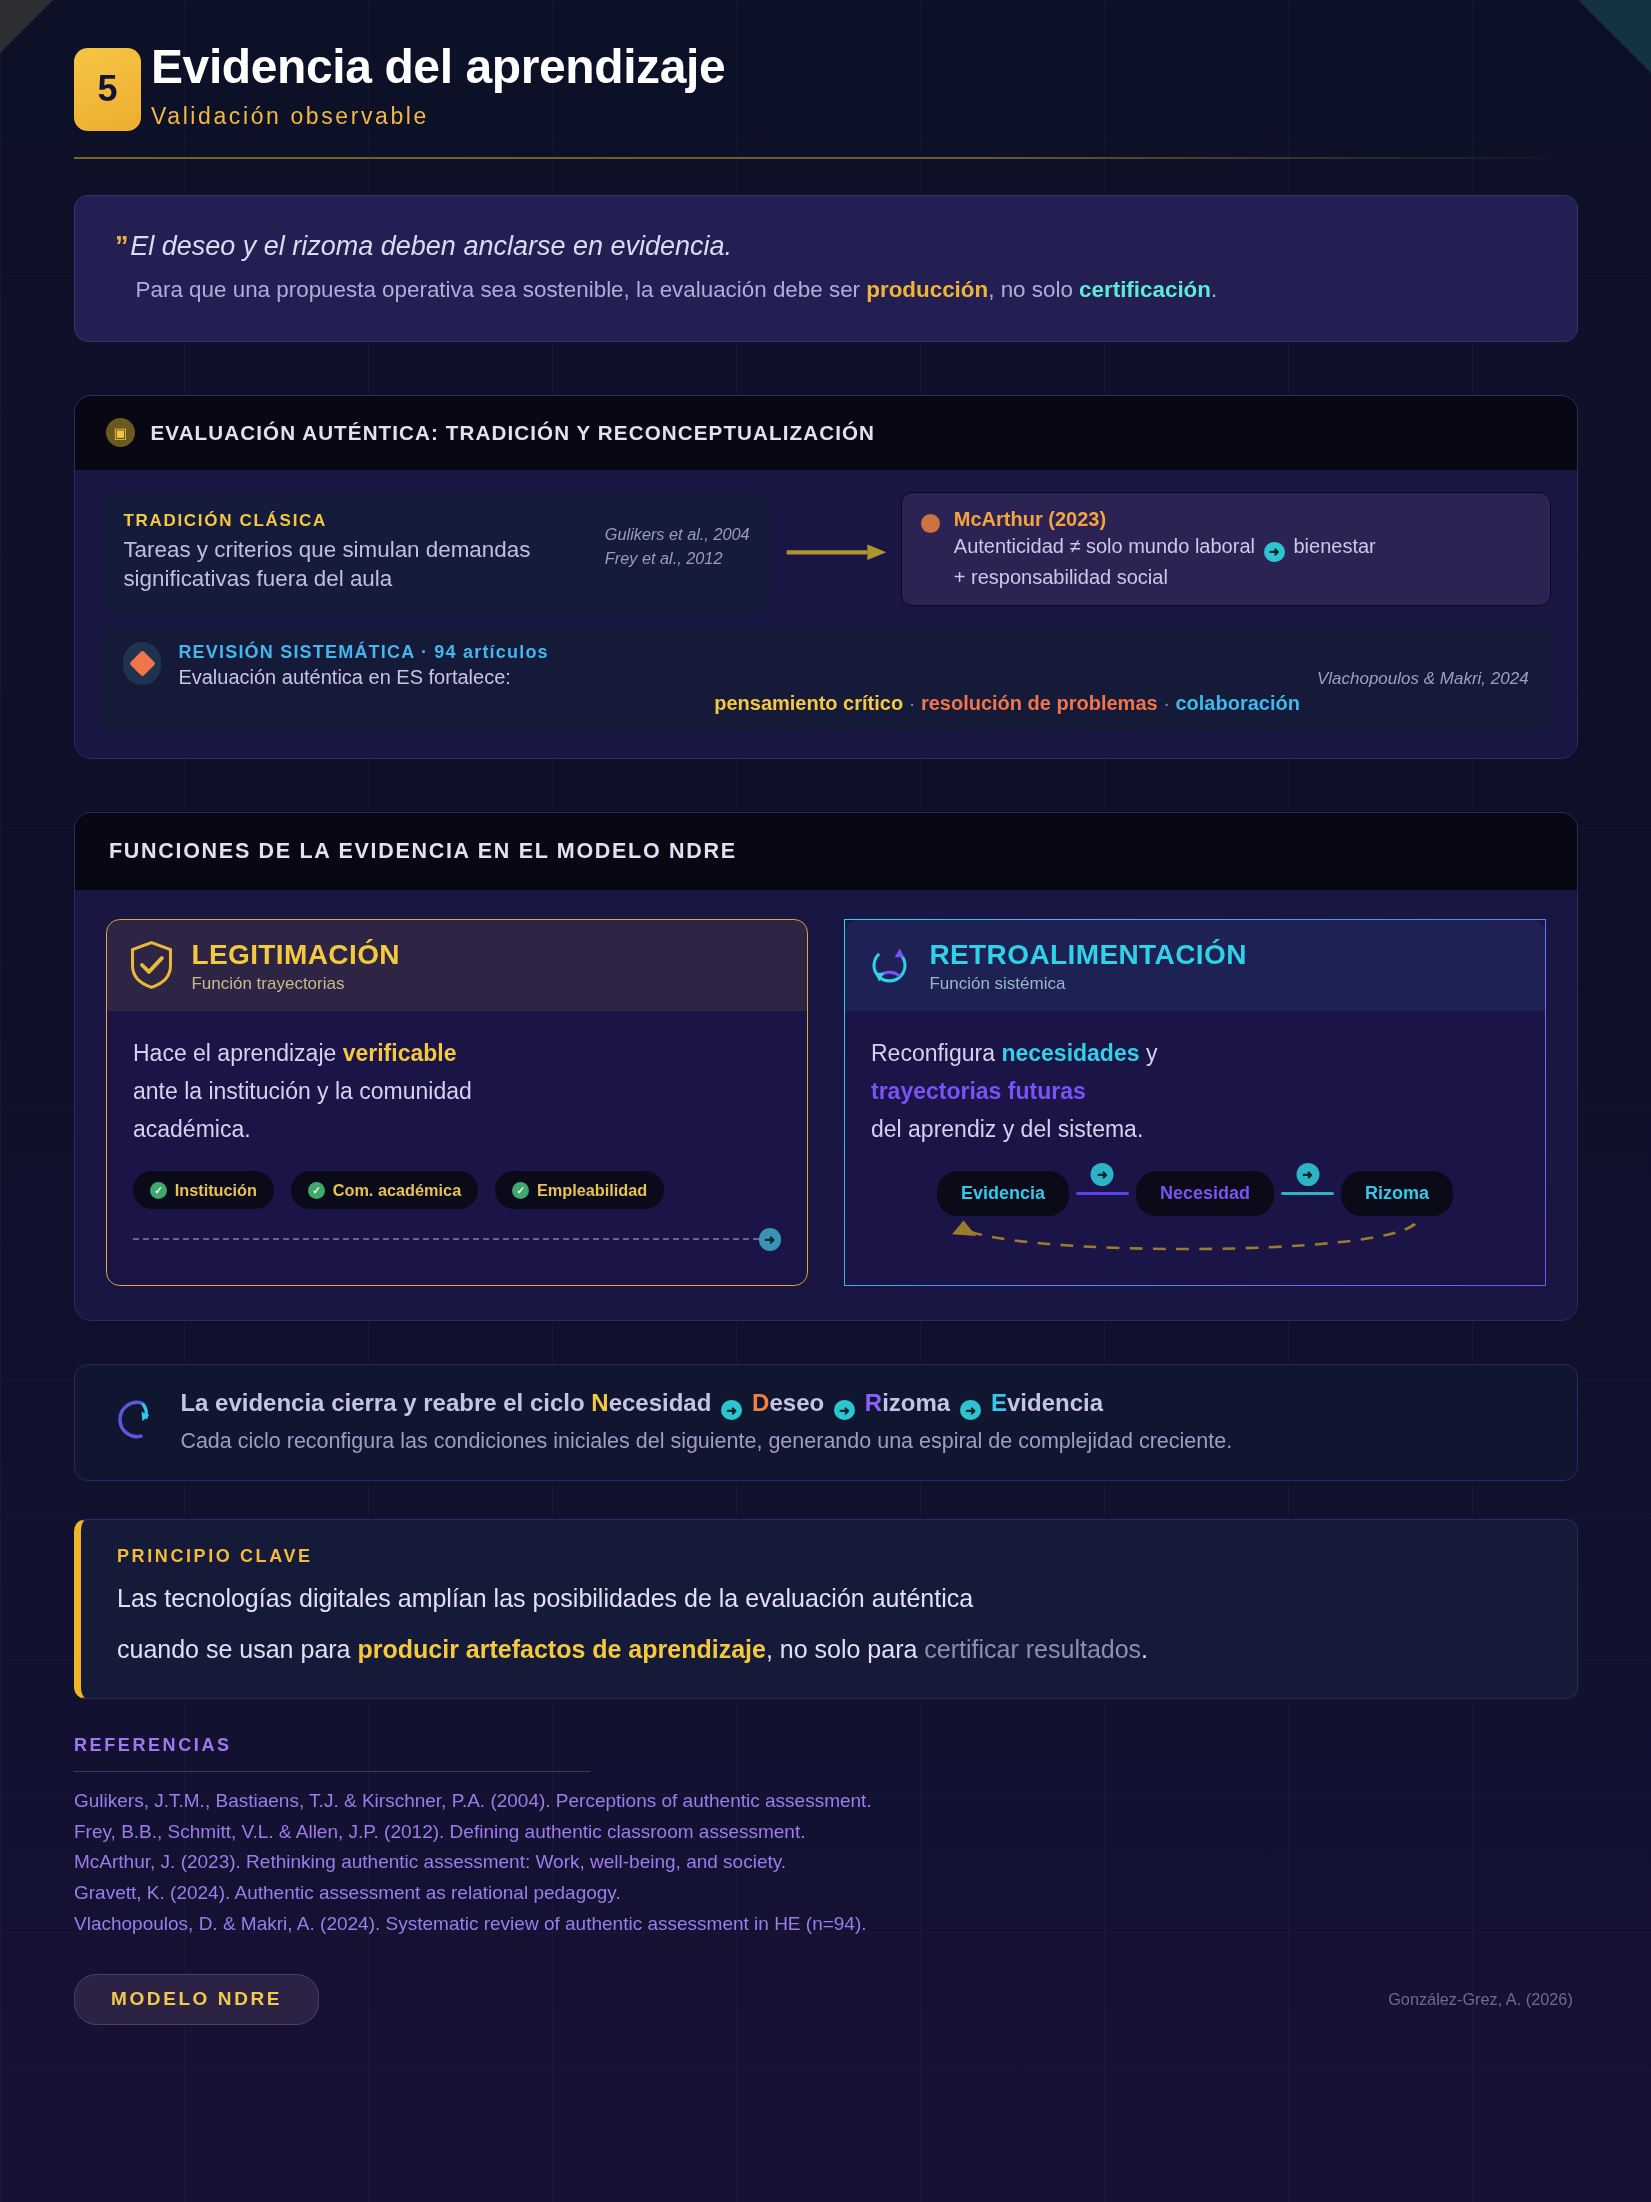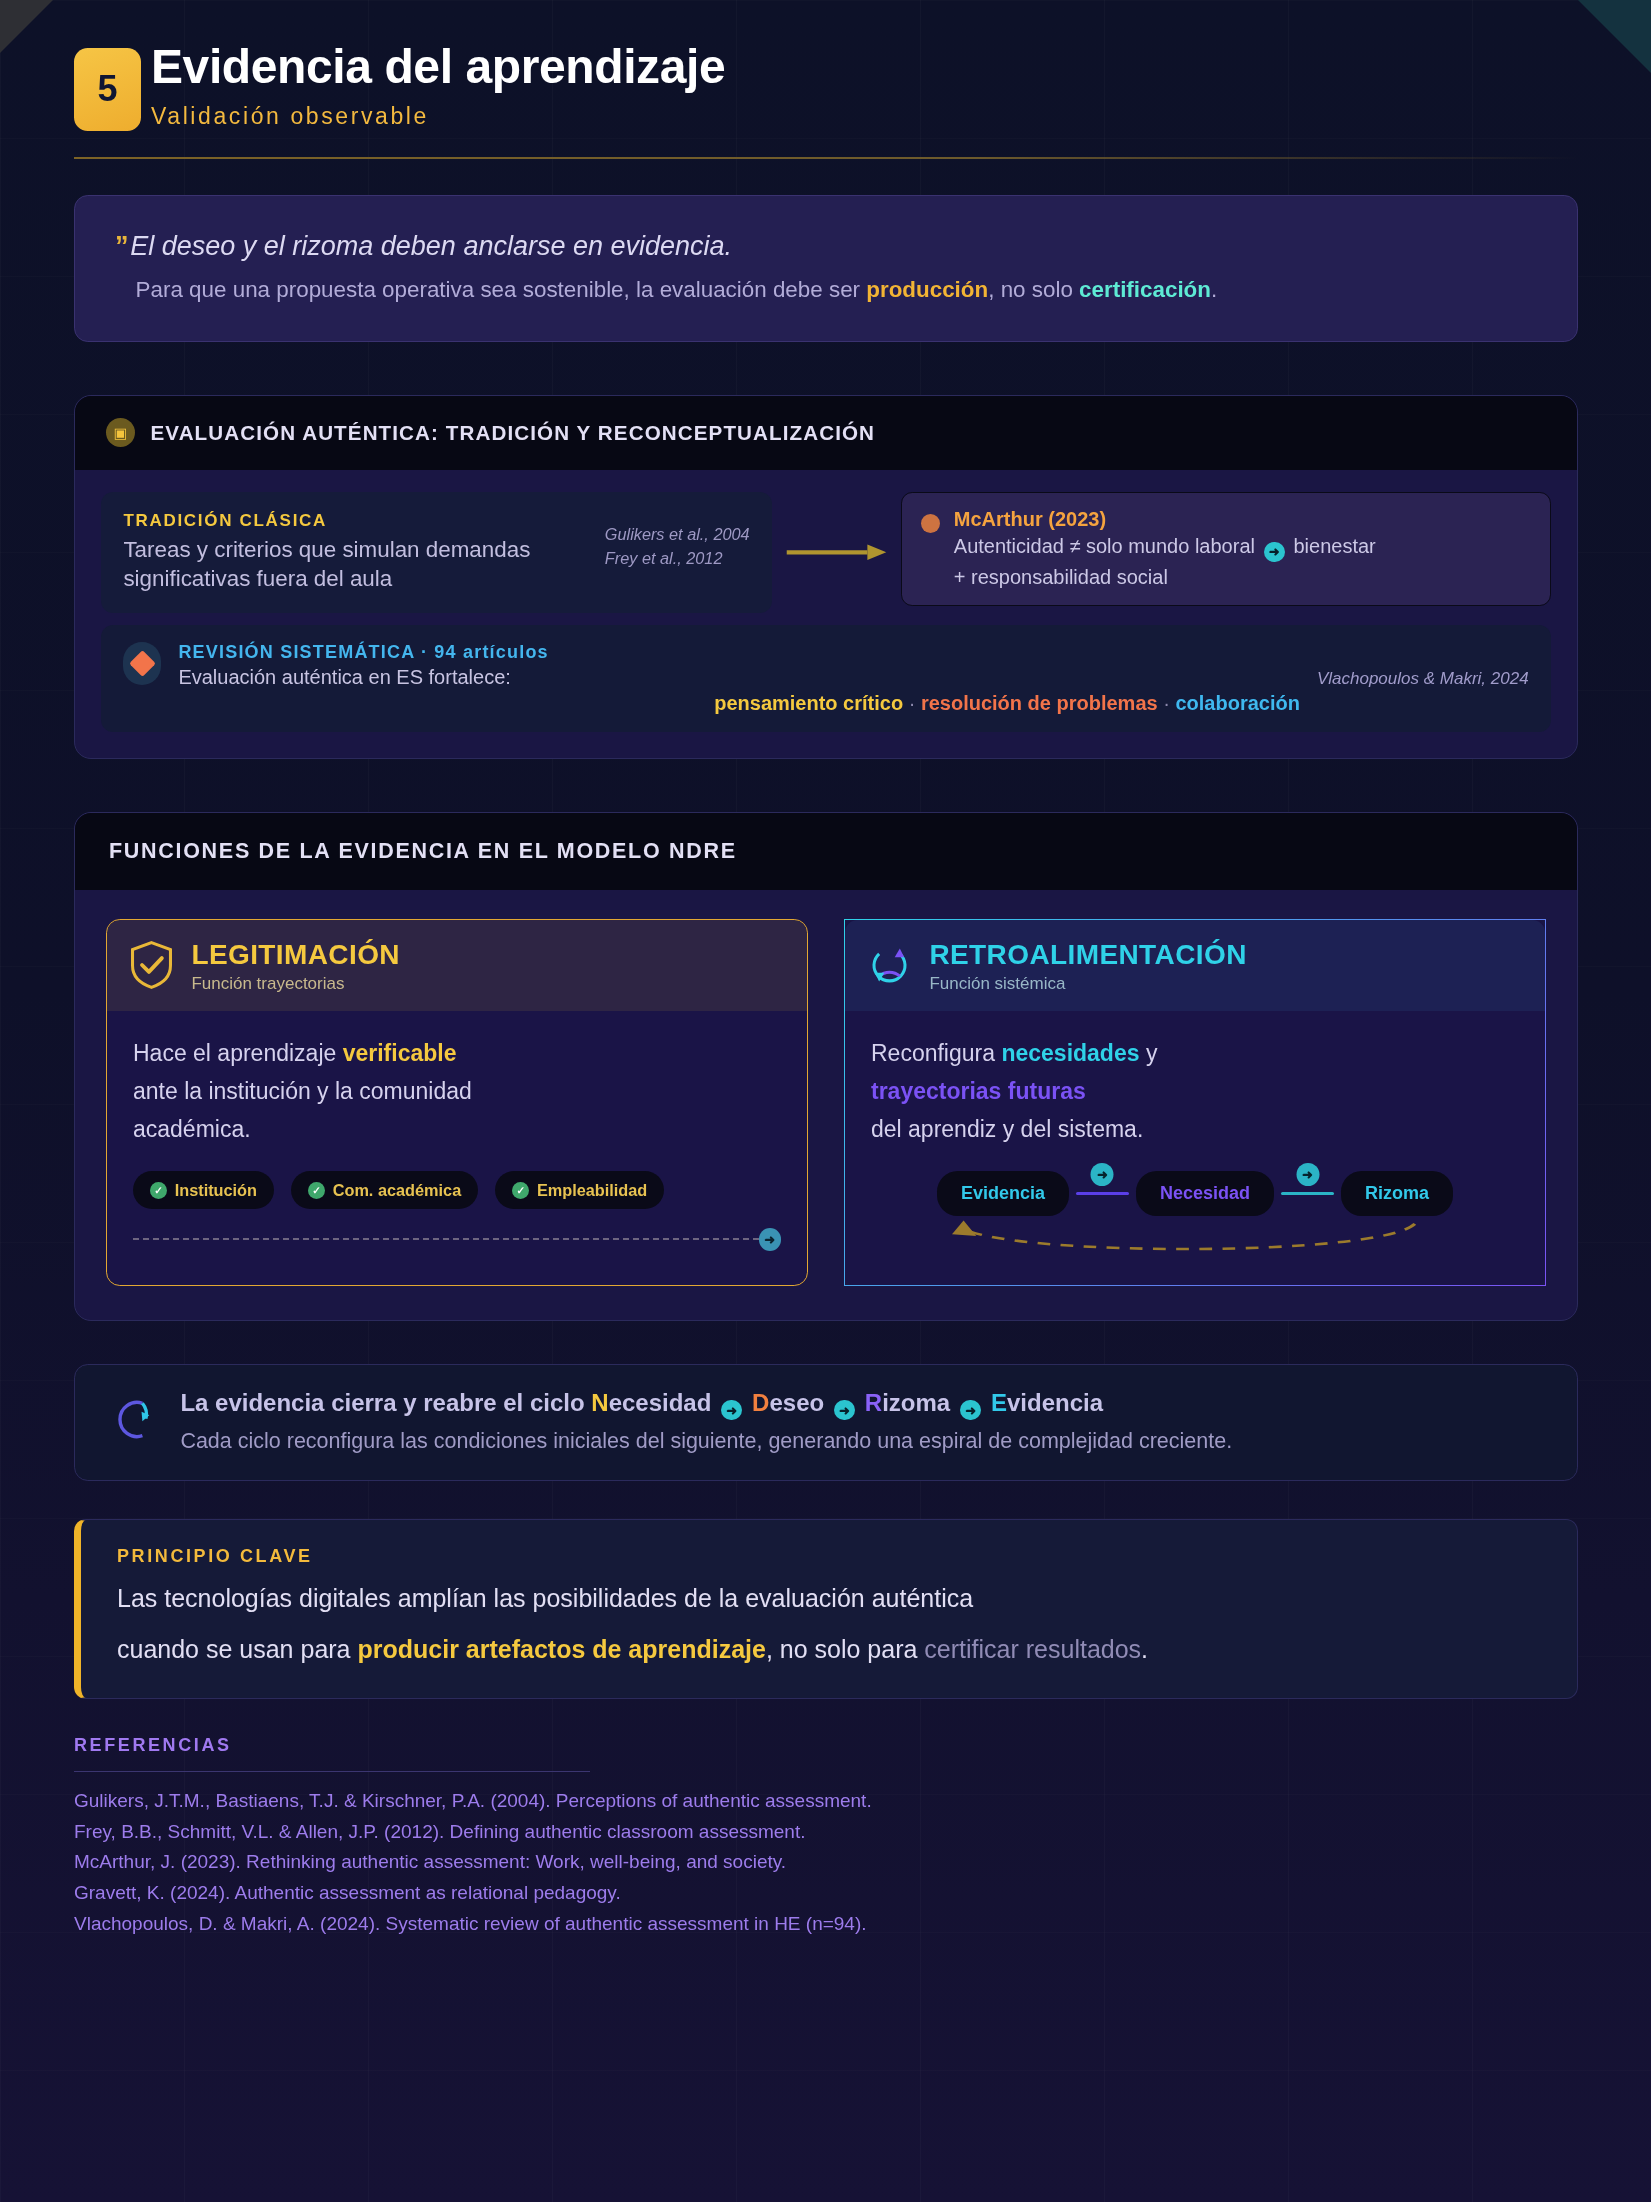--- a/index.html
+++ b/index.html
@@ -495,16 +495,20 @@
       <div class="refs-rule"></div>
       <ul class="refs-list">
         <li>Gulikers, J.T.M., Bastiaens, T.J. &amp; Kirschner, P.A. (2004). Perceptions of authentic assessment.</li>
         <li>Frey, B.B., Schmitt, V.L. &amp; Allen, J.P. (2012). Defining authentic classroom assessment.</li>
         <li>McArthur, J. (2023). Rethinking authentic assessment: Work, well-being, and society.</li>
         <li>Gravett, K. (2024). Authentic assessment as relational pedagogy.</li>
         <li>Vlachopoulos, D. &amp; Makri, A. (2024). Systematic review of authentic assessment in HE (n=94).</li>
       </ul>
     </div>
 
+    <div class="footer">
+      <div class="modelo-btn">MODELO NDRE</div>
+      <div class="credit">González-Grez, A. (2026)</div>
+    </div>
 
   </div>
 </div>
 
 
 </body></html>

